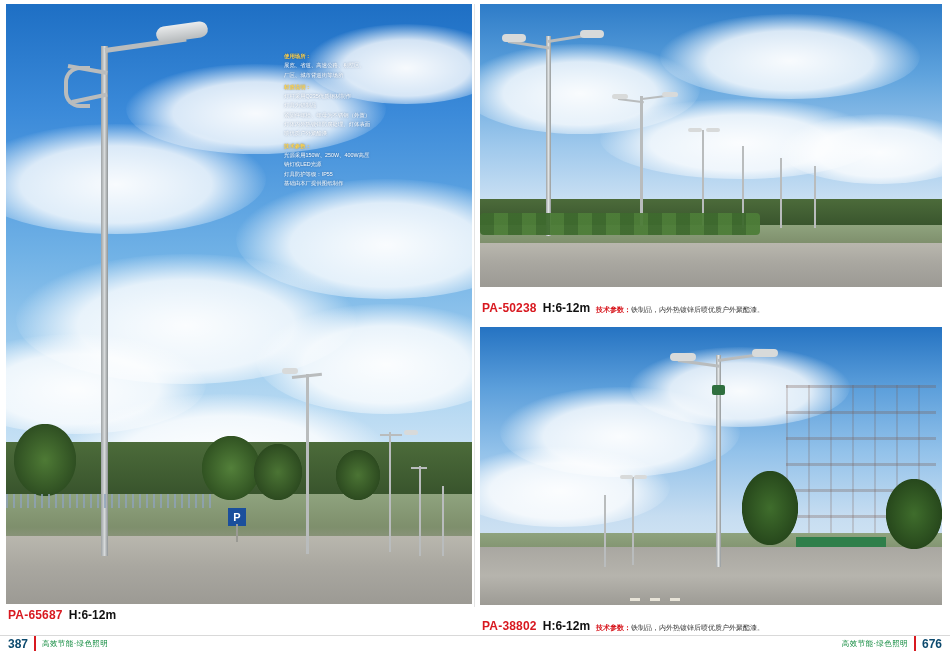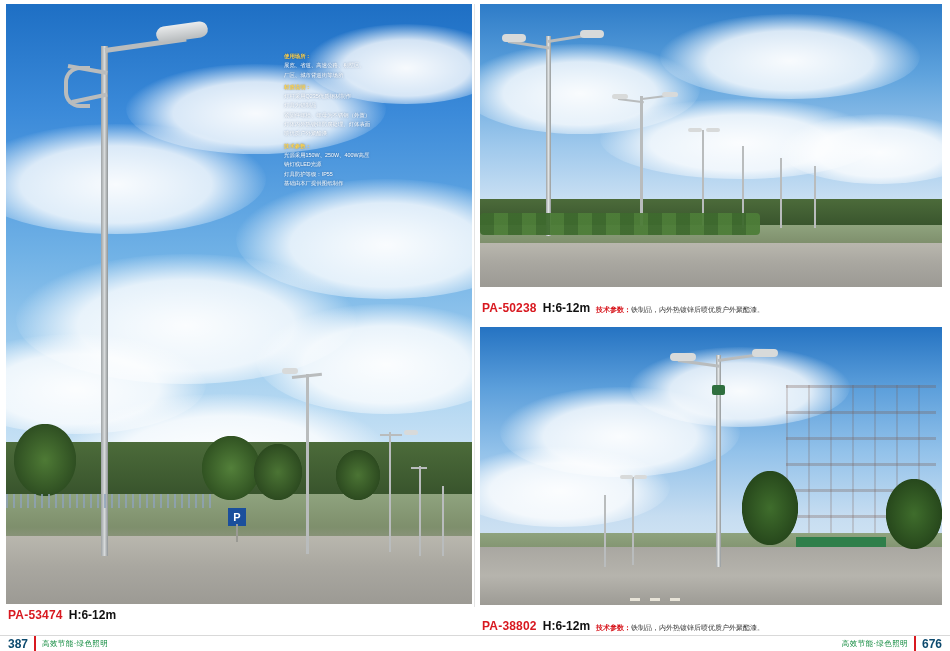--- a/index.html
+++ b/index.html
@@ -216,21 +216,21 @@
           <div class="gap"></div>
           <p class="hd">技术参数：</p>
           <p>光源采用150W、250W、400W高压</p>
           <p>钠灯或LED光源</p>
           <p>灯具防护等级：IP55</p>
           <p>基础由本厂提供图纸制作</p>
         </div>
       </div>
 
       <div class="caption">
-        <span class="cap-code">PA-53474</span>
+        <span class="cap-code">PA-65687</span>
         <span class="cap-h">H:6-12m</span>
       </div>
     </div>
 
     <div class="col-right">
 
       <div class="photo small">
         <div class="sky sky2"></div>
         <div class="cloud" style="left:-20px;top:40px;width:240px;height:90px;"></div>
         <div class="cloud" style="left:180px;top:10px;width:260px;height:85px;"></div>

